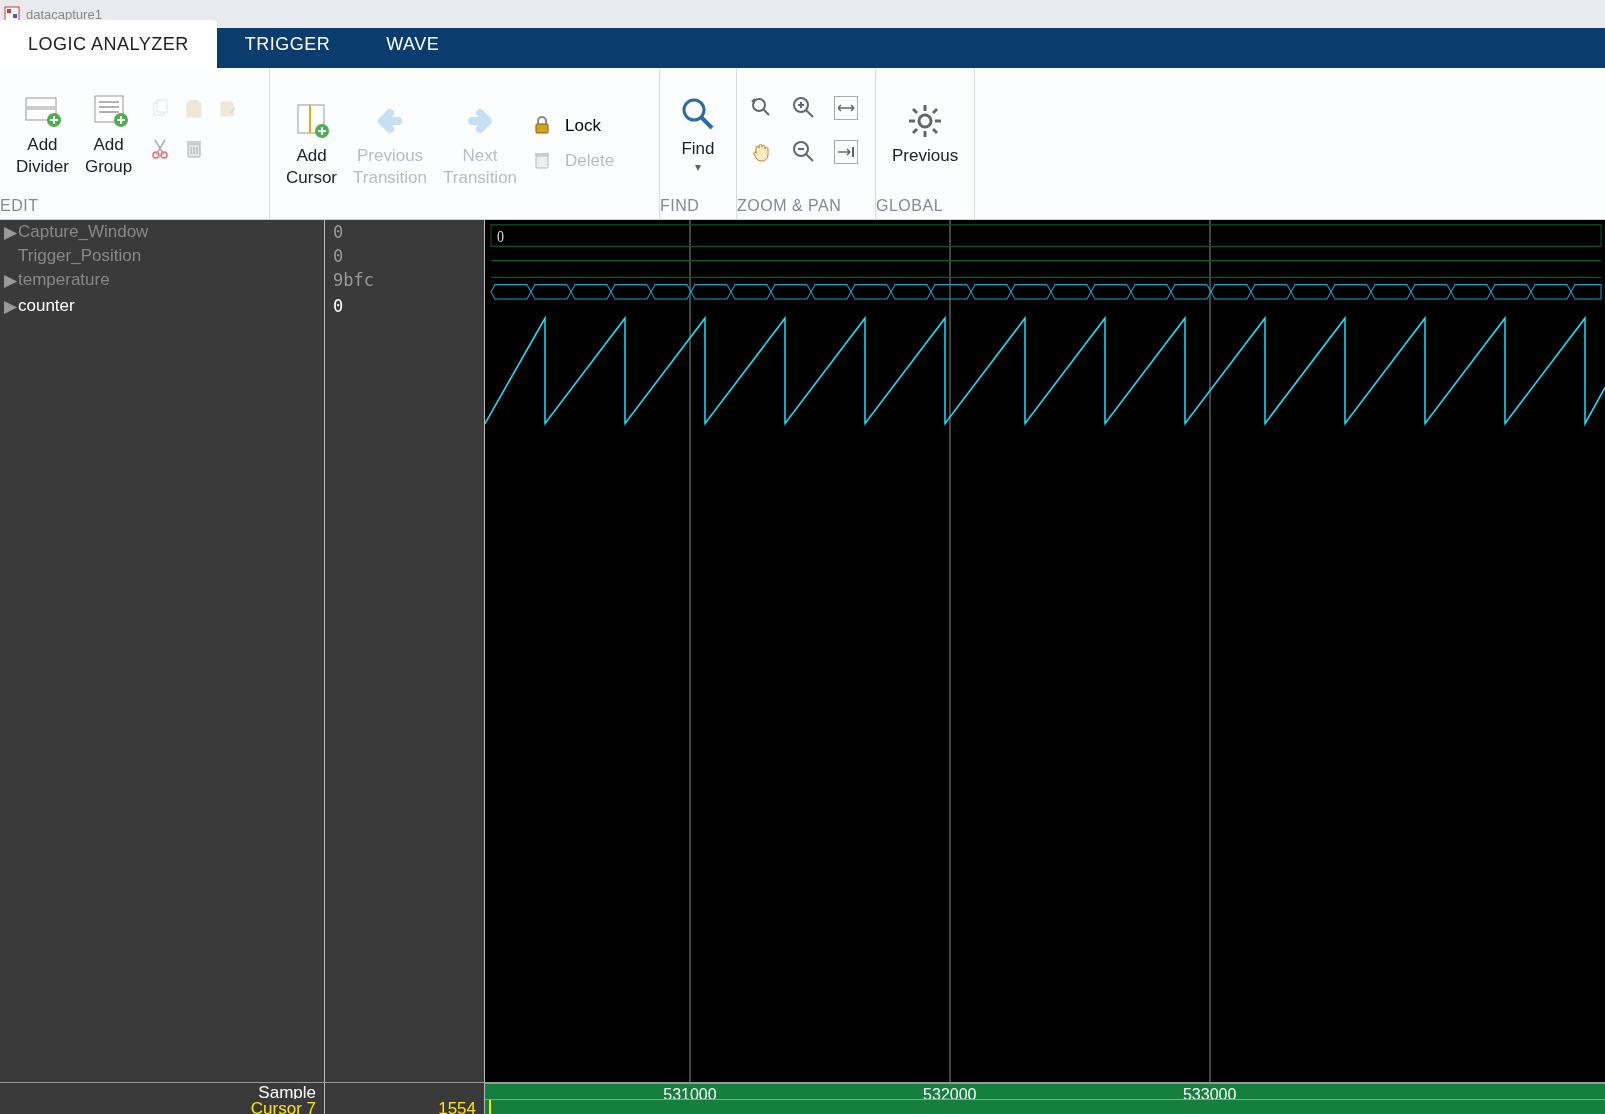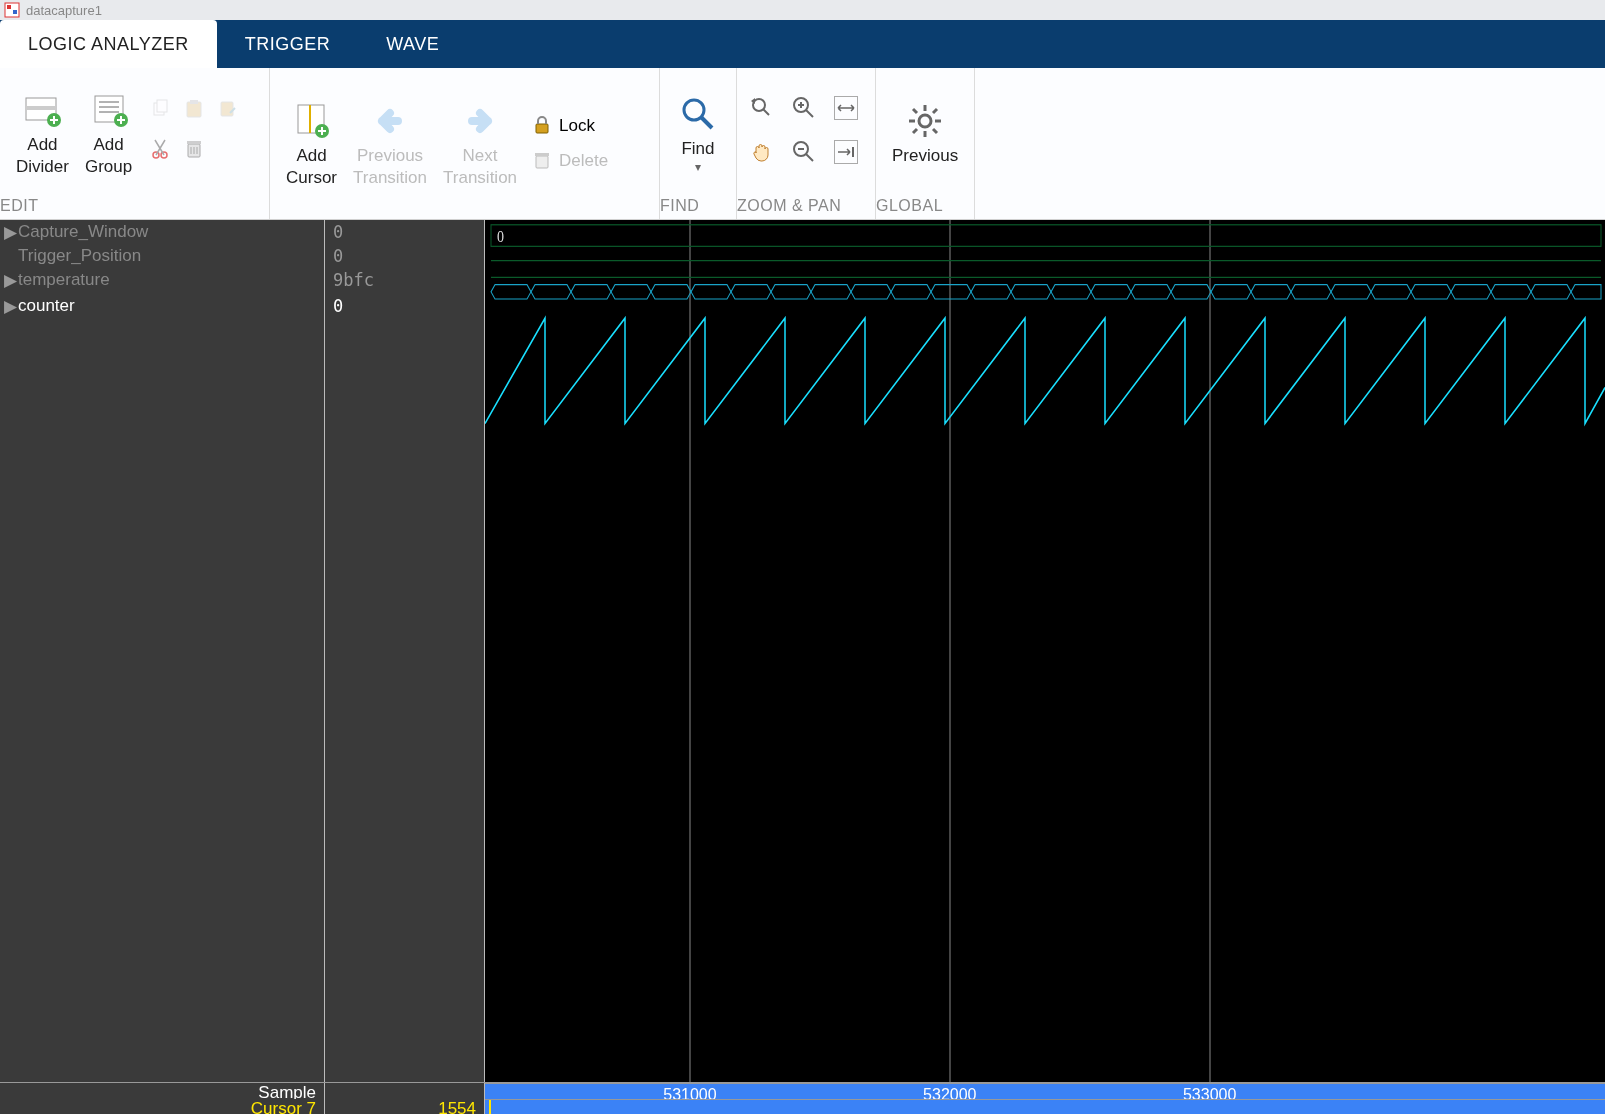--- a/index.html
+++ b/index.html
@@ -7,36 +7,36 @@
   font-family: "Segoe UI", Arial, sans-serif;
   font-size: 14px;
   background: #e8eaed;
   width: 1605px;
   height: 1114px;
   overflow: hidden;
   display: flex;
   flex-direction: column;
 }
 .titlebar {
-  height: 20px;
+  height: 28px;
   background: #e8eaed;
   display: flex;
   align-items: center;
   padding: 0 4px;
   color: #888;
   font-size: 13px;
 }
 .titlebar-icon {
   width: 16px; height: 16px;
   margin-right: 6px;
   display: inline-flex;
   align-items: center; justify-content: center;
 }
 .tabbar {
-  height: 48px;
+  height: 40px;
   background: #0a3d6e;
   display: flex;
   align-items: flex-end;
 }
 .tab {
   height: 48px;
   padding: 0 28px;
   display: flex;
   align-items: center;
   color: #fff;
@@ -93,21 +93,21 @@
   gap: 4px;
   margin-left: 6px;
 }
 .sicon {
   width: 28px; height: 28px;
   display: flex; align-items: center; justify-content: center;
   cursor: pointer;
   opacity: 0.7;
 }
 .sicon.disabled { opacity: 0.35; cursor: default; }
-.inline-row { display: flex; align-items: center; gap: 6px; padding: 2px 6px; }
+.inline-row { display: flex; align-items: center; gap: 12px; padding: 2px 6px; }
 .inline-row .txt { font-size: 17px; }
 .inline-col { display: flex; flex-direction: column; gap: 6px; }
 .zpgrid {
   display: grid;
   grid-template-columns: repeat(3, 38px);
   grid-template-rows: repeat(2, 40px);
   gap: 4px;
 }
 .zicon {
   width: 34px; height: 34px;
@@ -167,21 +167,21 @@
   display: flex; align-items: center; justify-content: flex-end;
   font-size: 17px;
 }
 .brow .bcell2 {
   border-right: 1px solid #bbb;
   display: flex; align-items: center; justify-content: flex-end;
   padding-right: 8px;
   font-size: 17px;
 }
 .brow .bcell3 {
-  background: #3b82f6;
+  background: #15803d;
   position: relative;
 }
 .sample-row .bcell1, .sample-row .bcell2 { color: #fff; background: #3a3a3a; }
 .sample-row { border-top: 1px solid #999; }
 .sample-row .bcell3 { border-top: 1px solid #999; }
 .cursor-row .bcell1, .cursor-row .bcell2 { color: #ffe600; background: #3a3a3a; }
 .cursor-row { border-top: 1px solid #999; }
 .cursor-row .bcell3 { border-top: 1px solid #999; }
 .axis-label { position: absolute; top: 2px; color: #fff; font-size: 16px; transform: translateX(-50%); }
 .cursor-mark { position: absolute; top: 0; bottom: 0; width: 2px; background: #ffe600; left: 4px; }

